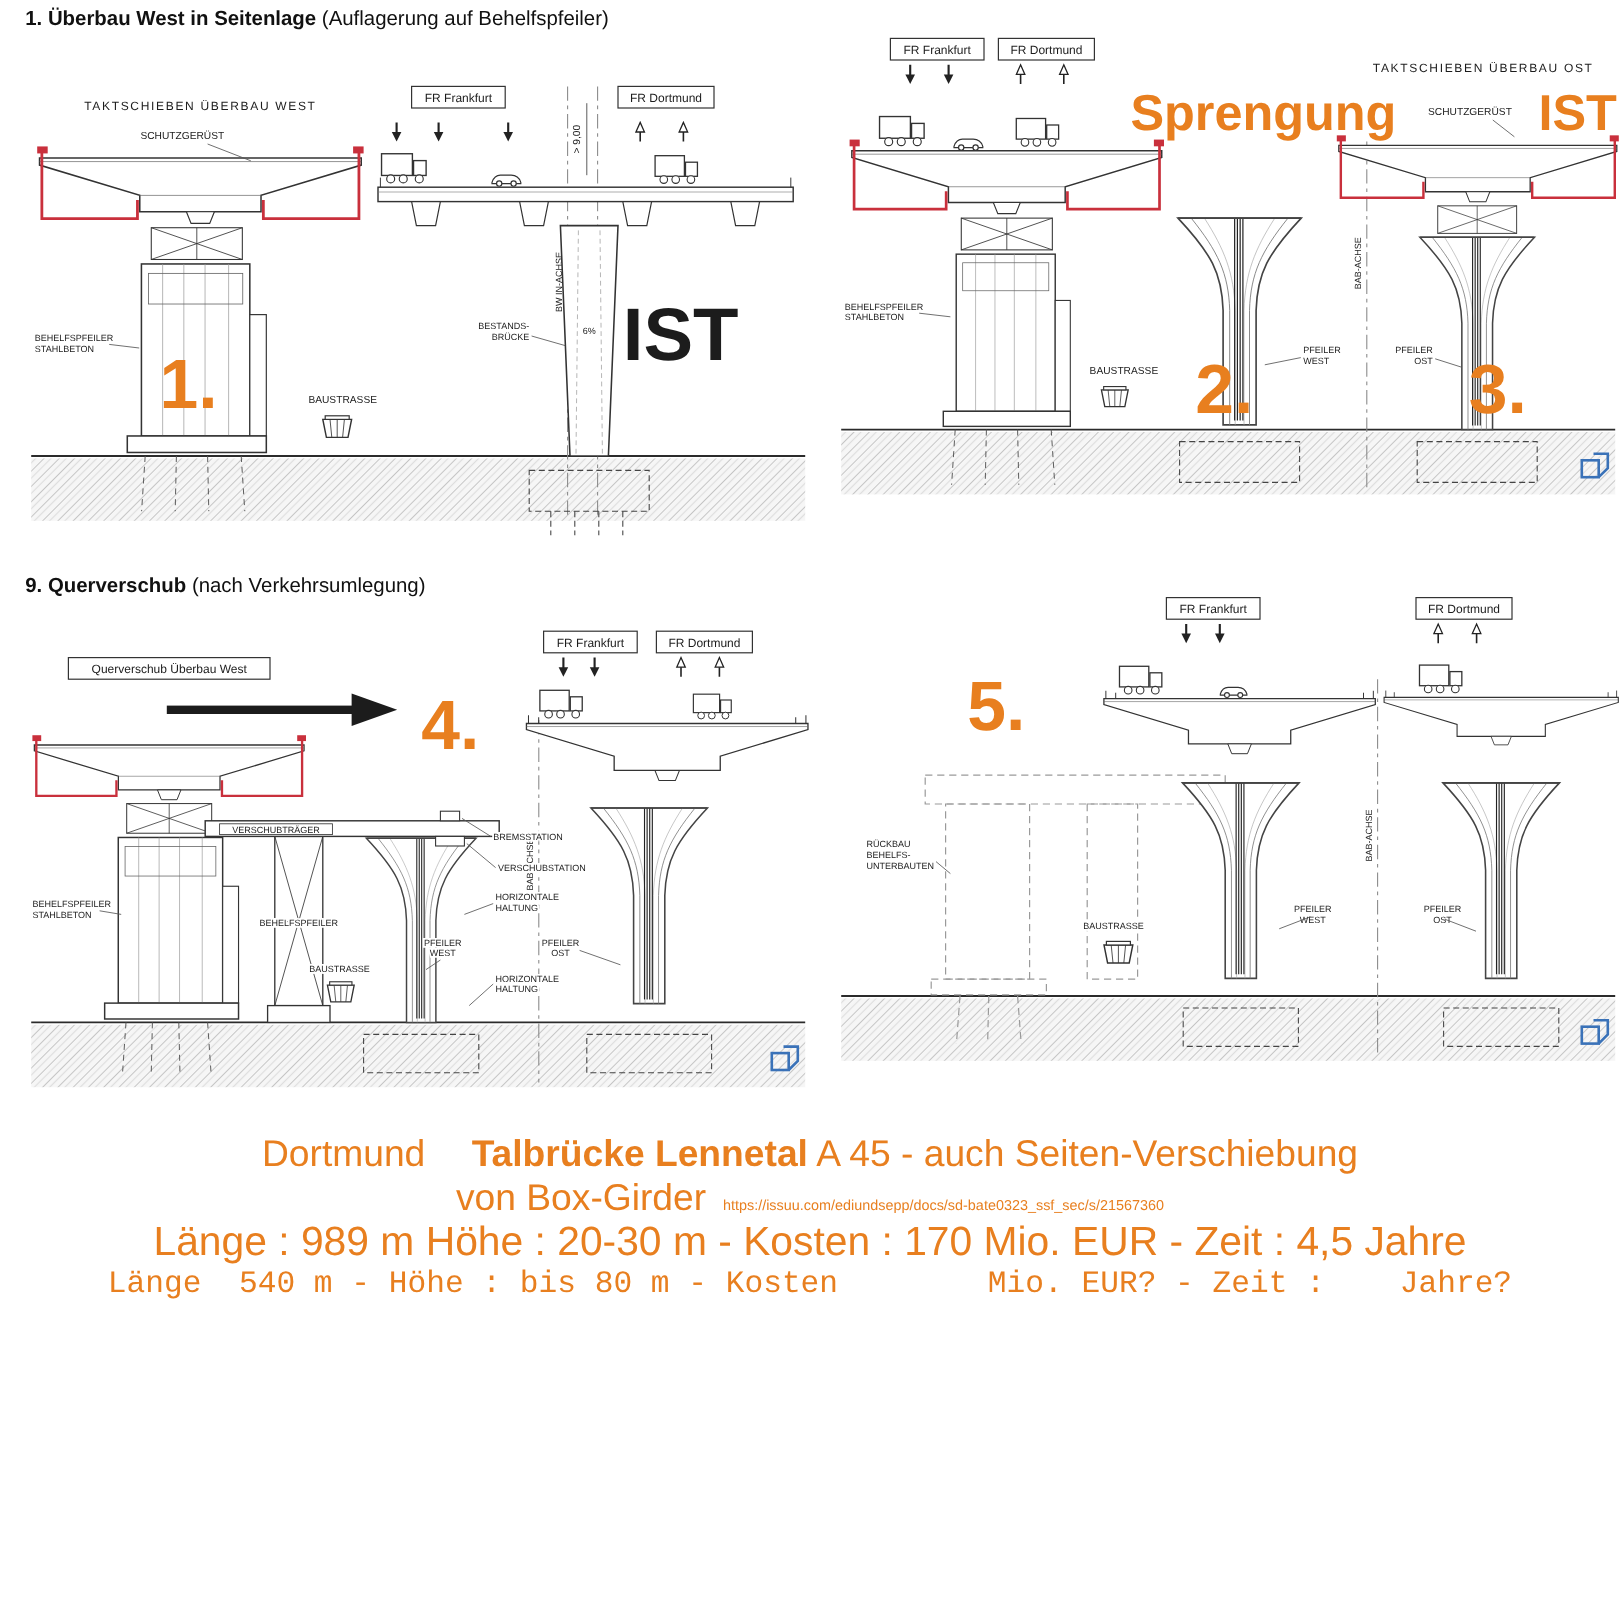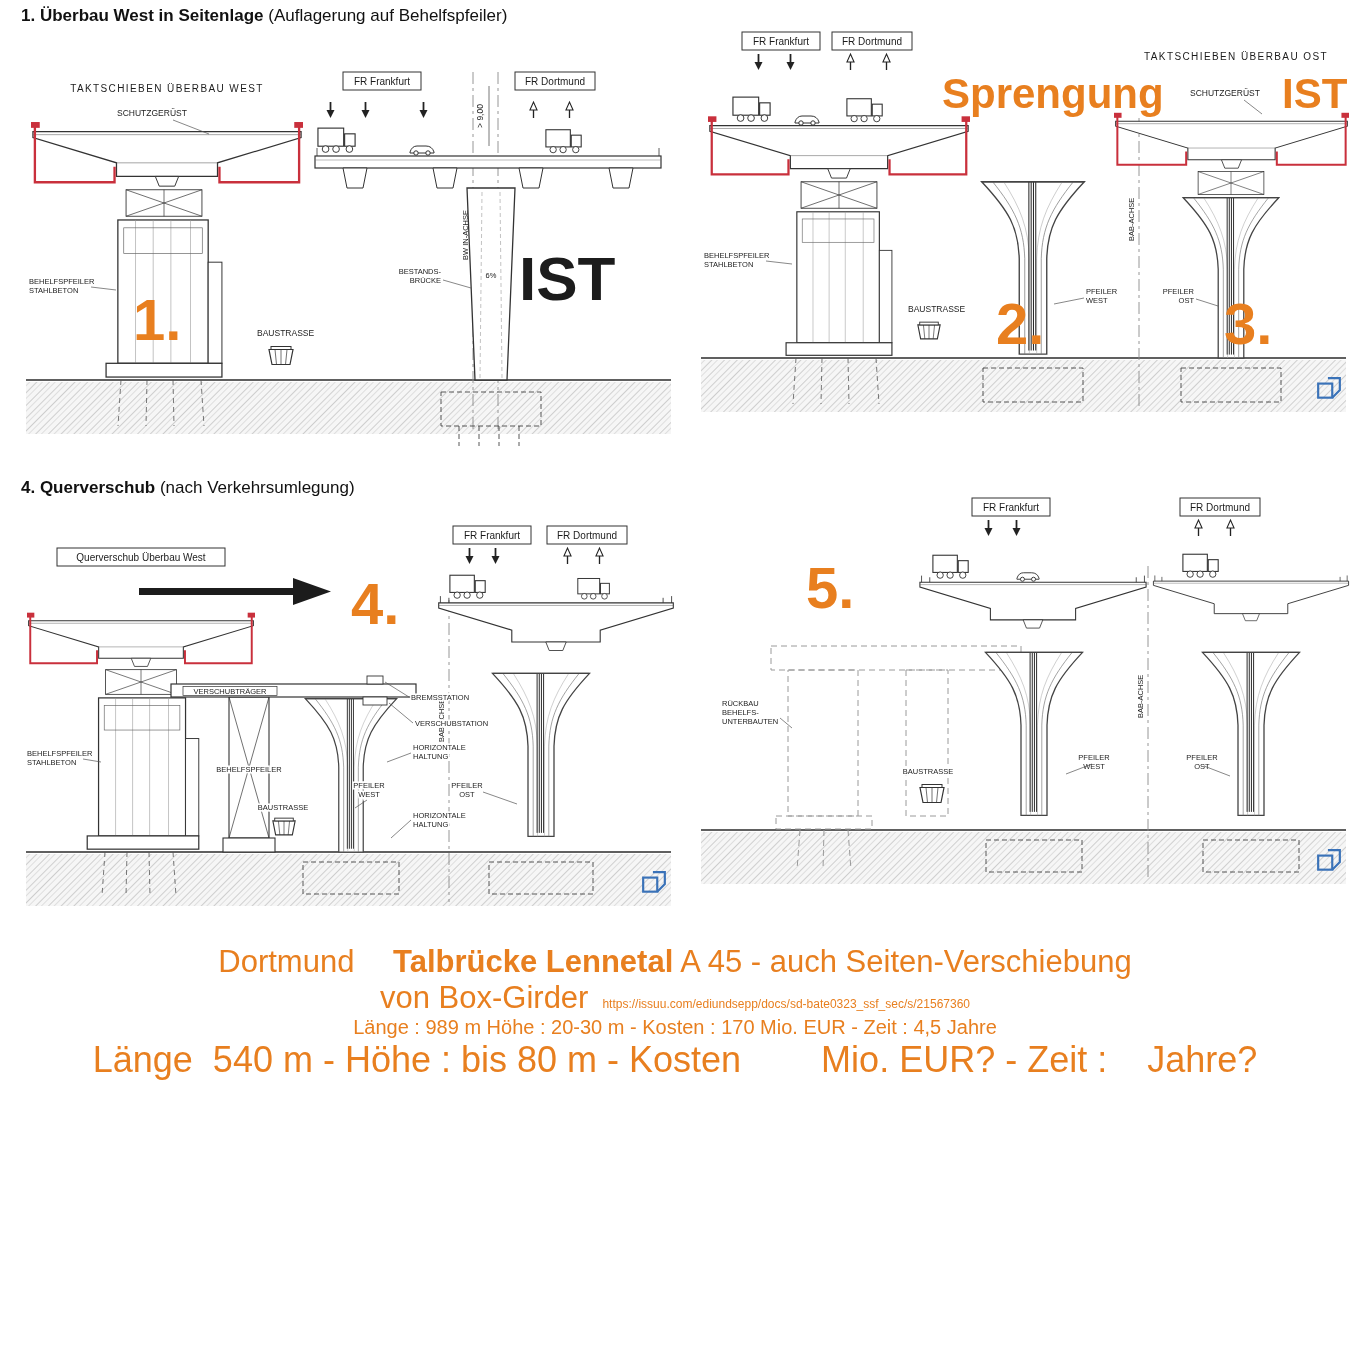--- a/index.html
+++ b/index.html
@@ -32,23 +32,23 @@
   .end { text-anchor: end; }
   .halo { paint-order: stroke; stroke: #ffffff; stroke-width: 3px; }
   .bigno { font-size: 58px; font-weight: 700; fill: #e87f1f; }
   .bigword { font-weight: 700; fill: #e87f1f; }
   .footer { position: absolute; top: 944px; left: 0; width: 1350px; text-align: center; color: #e87f1f; }
   .footer p { margin: 0; white-space: pre-wrap; }
   .f1 { margin-top: 36px; font-size: 31px; }
   .f1 .b { font-weight: 700; margin-left: 30px; }
   .f2 { margin-top: 12px; font-size: 31px; }
   .f2 .url { font-size: 12px; margin-left: 14px; }
-  .f3 { margin-top: 58px; font-size: 20px; }
+  .f3 { margin-top: 58px; font-size: 34px; }
   .f4 { margin-top: 16px; font-size: 30px; }
-  .f5 { margin-top: 16px; font-size: 36px; }
+  .f5 { margin-top: 16px; font-size: 26px; font-family: Liberation Mono, monospace; }
 </style>
 </head>
 <body>
 
 <svg width="0" height="0" style="position:absolute" aria-hidden="true">
   <defs>
     <pattern id="hatch" width="9" height="9" patternUnits="userSpaceOnUse" patternTransform="rotate(45)">
       <rect width="9" height="9" fill="#f6f6f6"></rect>
       <line x1="0" y1="0" x2="0" y2="9" stroke="#bdbdbd" stroke-width="1.4"></line>
       <line x1="4.5" y1="0" x2="4.5" y2="9" stroke="#dedede" stroke-width="1"></line>
@@ -327,21 +327,21 @@
         <line x1="500" y1="293" x2="522" y2="300" stroke="#555" stroke-width="0.7"></line>
       </g>
       <text class="bigno" font-size="54" x="300" y="338">2.</text>
       <text class="bigno" font-size="54" x="528" y="338">3.</text>
       <use href="#blue-logo" x="620" y="370" width="26" height="26"></use>
     </svg>
   </div>
 
   <div class="panel">
     <div class="panel-title">
-      <span class="tb">4. Querverschub</span>
+      <span class="tb">9. Querverschub</span>
       <span class="tn">(nach Verkehrsumlegung)</span>
     </div>
     <svg class="drawing" viewBox="0 0 655 425" width="655" height="425">
       <g>
         <line x1="5" y1="352" x2="650" y2="352" stroke="#2b2b2b" stroke-width="1.6"></line>
         <rect x="5" y="354" width="645" height="52" fill="url(#hatch)"></rect>
       </g>
       <g stroke="#8a8a8a" stroke-width="0.9" stroke-dasharray="12 4 3 4">
         <line x1="428" y1="100" x2="428" y2="402"></line>
       </g>

